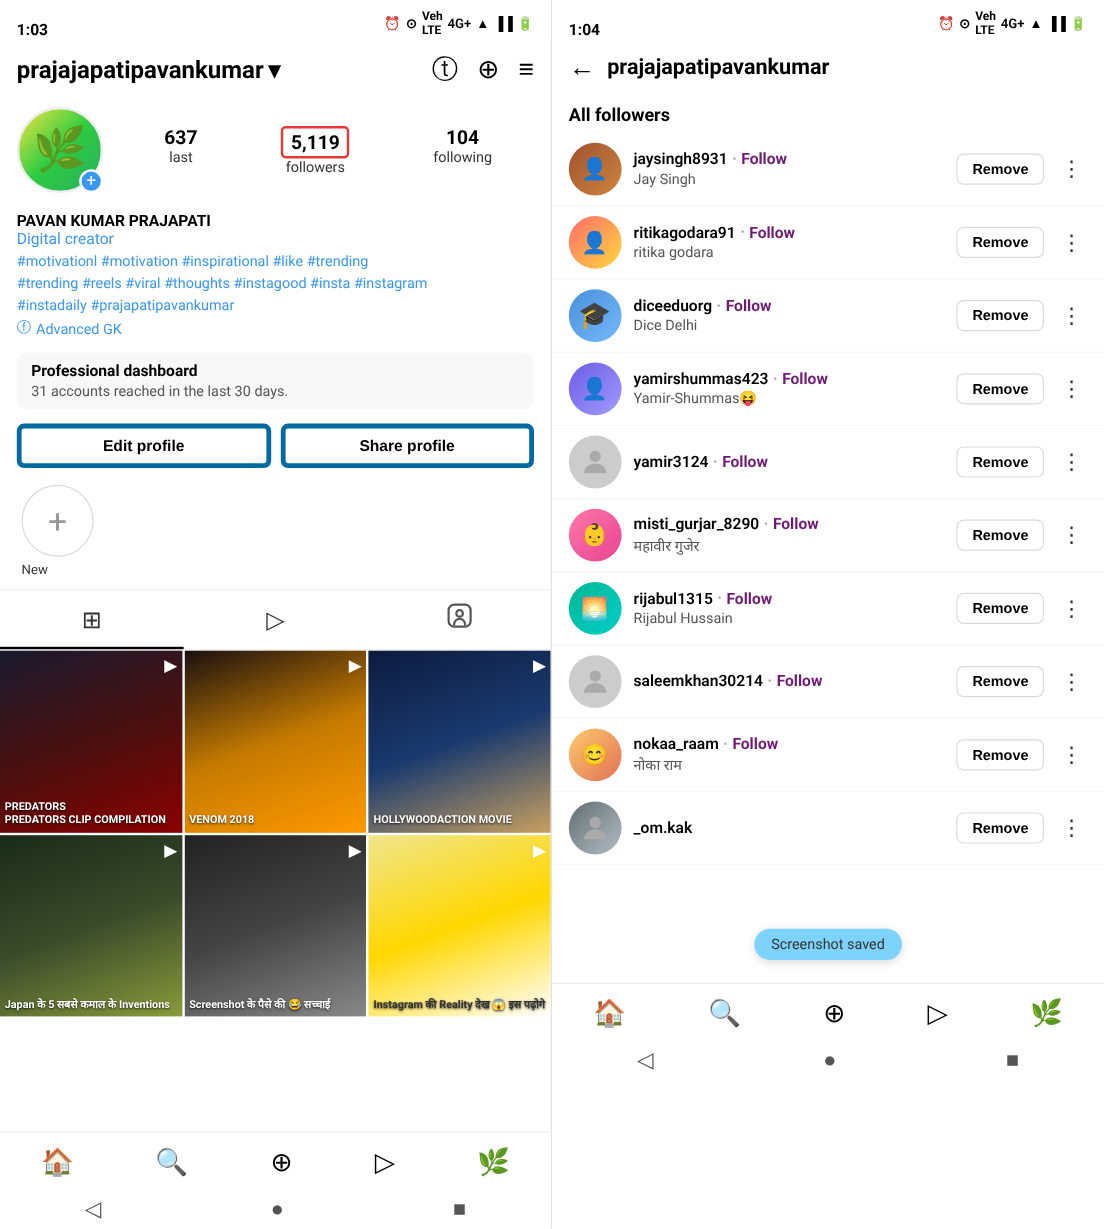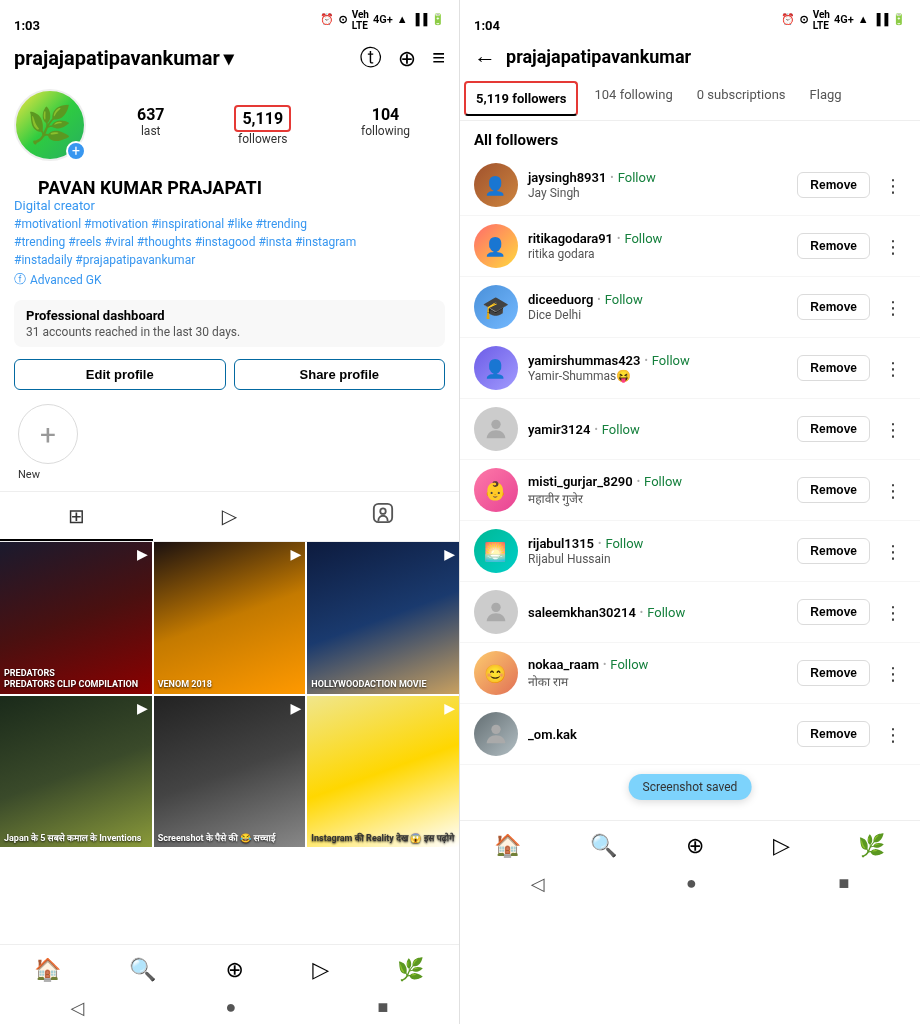--- a/index.html
+++ b/index.html
@@ -126,21 +126,21 @@
     .stat-box-highlight {
       border: 2px solid #e53935;
       border-radius: 4px;
       padding: 2px 6px;
     }
 
     
     .bio-section {
       padding: 6px 14px 6px;
     }
-    .bio-name { font-size: 18px; font-weight: 700; margin-left: 24px; }
+    .bio-name { font-size: 13px; font-weight: 700; }
     .bio-role { font-size: 13px; color: #3897f0; }
     .bio-tags { font-size: 12px; color: #3897f0; line-height: 1.5; margin-top: 2px; }
     .bio-link { font-size: 12px; color: #3897f0; margin-top: 2px; display: flex; align-items: center; gap: 4px; }
 
     
     .dashboard-card {
       margin: 6px 14px;
       background: #f8f8f8;
       border-radius: 8px;
       padding: 8px 12px;
@@ -150,21 +150,21 @@
 
     
     .btn-row {
       display: flex;
       gap: 8px;
       padding: 6px 14px;
     }
     .btn-profile {
       flex: 1;
       padding: 7px 0;
-      border: 1px solid #0369a1;
+      border: 4px solid #0369a1;
       border-radius: 6px;
       background: #fff;
       font-size: 13px;
       font-weight: 600;
       cursor: pointer;
       text-align: center;
     }
 
     
     .new-story-section {
@@ -359,21 +359,21 @@
     }
     .follower-info { flex: 1; min-width: 0; }
     .follower-name-row {
       display: flex;
       align-items: center;
       gap: 4px;
       font-size: 13px;
     }
     .follower-username { font-weight: 600; text-align: center; }
     .follower-dot { color: #aaa; font-size: 10px; }
-    .follower-follow { color: #15803d; font-size: 13px; font-weight: 400; cursor: pointer; }
+    .follower-follow { color: #701a75; font-size: 13px; font-weight: 700; cursor: pointer; }
     .follower-display { font-size: 12px; color: #555; margin-top: 1px; }
     .remove-btn {
       padding: 5px 12px;
       border: 1px solid #dbdbdb;
       border-radius: 6px;
       background: #fff;
       font-size: 12px;
       font-weight: 600;
       cursor: pointer;
       flex-shrink: 0;
@@ -582,34 +582,20 @@
       <span>▐▐</span>
       <span>🔋</span>
     </div>
   </div>
 
   <div class="top-nav-right">
     <span class="back-btn">←</span>
     <span class="right-username">prajajapatipavankumar</span>
   </div>
 
-  <div class="followers-tabs">
-    <div class="followers-tab active followers-tab-highlight">
-      <span>5,119 followers</span>
-    </div>
-    <div class="followers-tab">
-      <span>104 following</span>
-    </div>
-    <div class="followers-tab">
-      <span>0 subscriptions</span>
-    </div>
-    <div class="followers-tab">
-      <span>Flagg</span>
-    </div>
-  </div>
 
   <div class="all-followers-heading">All followers</div>
 
   <div class="followers-list">
 
     <div class="follower-item">
       <div class="follower-avatar av-1">👤</div>
       <div class="follower-info">
         <div class="follower-name-row">
           <span class="follower-username">jaysingh8931</span>

